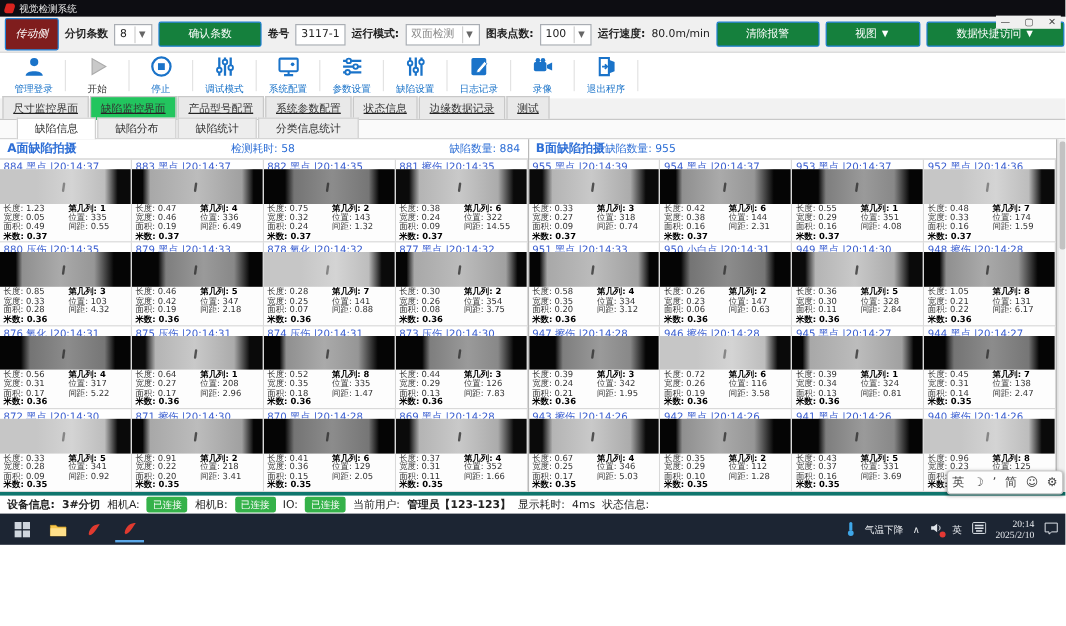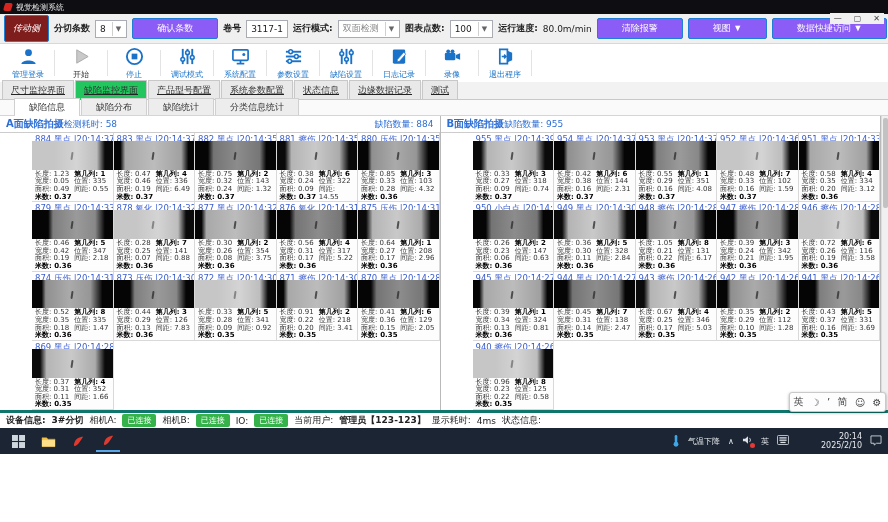--- a/index.html
+++ b/index.html
@@ -8,21 +8,21 @@
   .app { position:relative; width:888px; height:454px; display:flex; flex-direction:column; }
 
   
   .titlebar { height:14px; background:#0d0d12; color:#e8e8e8; display:flex; align-items:center; padding-left:4px; font-size:8px; gap:4px; flex:0 0 auto; }
   .app-logo { width:8px; height:8px; background:#d8241f; transform:skewX(-18deg); border-radius:1px 3px 1px 3px; }
 
   
   .topbar { height:30px; background:#f0f0f0; border-bottom:1px solid #d8d8d8; display:flex; align-items:center; gap:5px; padding:0 4px; position:relative; flex:0 0 auto; }
   .win-controls { position:absolute; top:-1px; right:4px; display:flex; gap:12px; color:#444; font-size:8px; background:#f0f0f0; padding:1px 4px; }
   .win-controls span { cursor:default; }
-  .btn-blue { background:#8b5cf6; color:#fff; border:1px solid #1f7fd4; border-radius:2px; padding:3px 24px; font-size:9px; white-space:nowrap; }
+  .btn-blue { background:#15803d; color:#fff; border:1px solid #1f7fd4; border-radius:2px; padding:3px 24px; font-size:9px; white-space:nowrap; }
   .btn-side { padding:6px 8px; background:#7f1d1d;font-style:italic; }
   .lbl { font-weight:bold; white-space:nowrap; }
   .combo,.textbox { background:#fff; border:1px solid #a9adb3; height:18px; display:inline-flex; align-items:center; padding:0 4px; white-space:nowrap; }
   .combo { padding-right:2px; }
   .combo .arrow { margin-left:6px; color:#666; font-size:7px; border-left:1px solid #d0d0d0; padding:3px 3px; }
   .spacer { flex:1; }
 
   
   .toolbar { height:38px; background:#fff; display:flex; align-items:center; padding-left:2px; flex:0 0 auto; }
   .tool-item { width:52px; display:flex; flex-direction:column; align-items:center; gap:1px;text-align:center; }
@@ -38,22 +38,22 @@
   .sub-tabs { height:16px; background:#fafafa; border-bottom:1px solid #d5d5d5; display:flex; align-items:flex-end; padding-left:14px; gap:1px; flex:0 0 auto; }
   .sub-tabs .tab { padding:2px 14px 1px; border:1px solid #d0d0d0; border-bottom:none; background:#ededed; color:#333; white-space:nowrap; }
   .sub-tabs .tab.active { background:#fff; margin-bottom:-1px; padding-bottom:2px; }
 
   
   .content { flex:1; display:flex; min-height:0; }
   .panel { flex:1; display:flex; flex-direction:column; border-right:1px solid #b9b9b9; min-width:0; }
   .panel:last-child { border-right:none; }
   .panel-head { height:17px; display:flex; align-items:center; border-bottom:1px solid #ccc; padding:0 6px; color:#2e6fd6; flex:0 0 auto; }
   .panel-title { font-weight:bold; font-size:10px; }
-  .panel-mid { flex:1; text-align:left; }
-  .grid { flex:1; display:grid; grid-template-columns:repeat(5,1fr); grid-template-rows:repeat(4,1fr); min-height:0;margin-left:32px; }
+  .panel-mid { flex:1; text-align:center; }
+  .grid { flex:1; display:grid; grid-template-columns:repeat(4,1fr); grid-template-rows:repeat(4,1fr); min-height:0; }
   .cell { border-right:1px solid #d9d9d9; border-bottom:1px solid #d9d9d9; display:flex; flex-direction:column; min-width:0; overflow:hidden; }
   .cell-h { height:12px; color:#3a5ed0; font-size:8.5px; padding:1px 0 0 3px; white-space:nowrap; overflow:hidden; }
   .cell-img { height:44px; position:relative; background:#9d9d9d; }
   .cell-img::after { content:""; position:absolute; left:48%; top:38%; width:2px; height:8px; background:#2a2a2a; opacity:.75; transform:rotate(8deg); border-radius:1px; }
   .imgv0 { background:linear-gradient(90deg,#050505 0 12%,#8f8f8f 17%,#aaaaaa 46%,#969696 72%,#050505 87% 100%); }
   .imgv1 { background:linear-gradient(90deg,#050505 0 20%,#7e7e7e 26%,#9a9a9a 55%,#888 78%,#050505 90% 100%); }
   .imgv2 { background:linear-gradient(90deg,#c6c6c6 0 28%,#d4d4d4 55%,#bdbdbd 80%,#0a0a0a 90% 100%); }
   .imgv3 { background:linear-gradient(90deg,#050505 0 8%,#a8a8a8 14%,#bcbcbc 50%,#a0a0a0 84%,#050505 93% 100%); }
   .imgv4 { background:linear-gradient(90deg,#050505 0 16%,#747474 23%,#8c8c8c 52%,#767676 80%,#050505 88% 100%); }
   .imgv5 { background:linear-gradient(90deg,#0a0a0a 0 10%,#b4b4b4 18%,#c9c9c9 48%,#ababab 78%,#0a0a0a 90% 100%); }
@@ -67,22 +67,22 @@
 
   
   .statusbar { height:18px; background:#fff; border-top:3px solid #0f766e; display:flex; align-items:center; gap:6px; padding:0 6px; flex:0 0 auto; white-space:nowrap; }
   .badge-ok { background:#35b24a; color:#fff; padding:1px 5px; border-radius:2px; font-size:8px; }
 
   
   .taskbar { height:26px; background:#1c2533; display:flex; align-items:center; color:#e7eaee; flex:0 0 auto; }
   .tb-left { display:flex; align-items:center; gap:6px; padding-left:6px; }
   .tb-ico { width:24px; height:22px; display:flex; align-items:center; justify-content:center; }
   .tb-ico.active-app { border-bottom:2px solid #5aa7e8; }
-  .tb-right { margin-left:auto; display:flex; align-items:center; gap:8px; padding-right:6px; font-size:8px; }
-  .clock { text-align:right; line-height:9px; font-size:8px;margin-left:24px; }
+  .tb-right { margin-left:auto; display:flex; align-items:center; gap:8px; padding-right:6px; font-size:8px;font-family:Liberation Serif, serif; }
+  .clock { text-align:right; line-height:9px; font-size:8px; }
   .red-dot { width:5px; height:5px; background:#e53935; border-radius:50%; position:absolute; right:-2px; bottom:-1px; }
   .spk { position:relative; }
 
   
   .ime-bar { position:absolute; left:789px; top:392px; width:97px; height:20px; background:#fdfdfd; border:1px solid #c9c9c9; border-radius:3px; box-shadow:0 1px 3px rgba(0,0,0,.35); display:flex; align-items:center; justify-content:space-around; font-size:10px; color:#444; z-index:5; }
 </style>
 </head>
 <body>
 
 <div class="app">
@@ -602,21 +602,21 @@
        <div class="cell-img imgv2"></div>
        <div class="cell-info">
          <div class="ci-l">
            <div>长度: 0.48</div>
            <div>宽度: 0.33</div>
            <div>面积: 0.16</div>
            <div class="b">米数: 0.37</div>
          </div>
          <div class="ci-r">
            <div class="b">第几列: 7</div>
-           <div>位置: 102</div>
+           <div>位置: 174</div>
            <div>间距: 1.59</div>
          </div>
        </div>
           </div>
           <div class="cell">
             <div class="cell-h">951 黑点 |20:14:33</div>
        <div class="cell-img imgv3"></div>
        <div class="cell-info">
          <div class="ci-l">
            <div>长度: 0.58</div>

